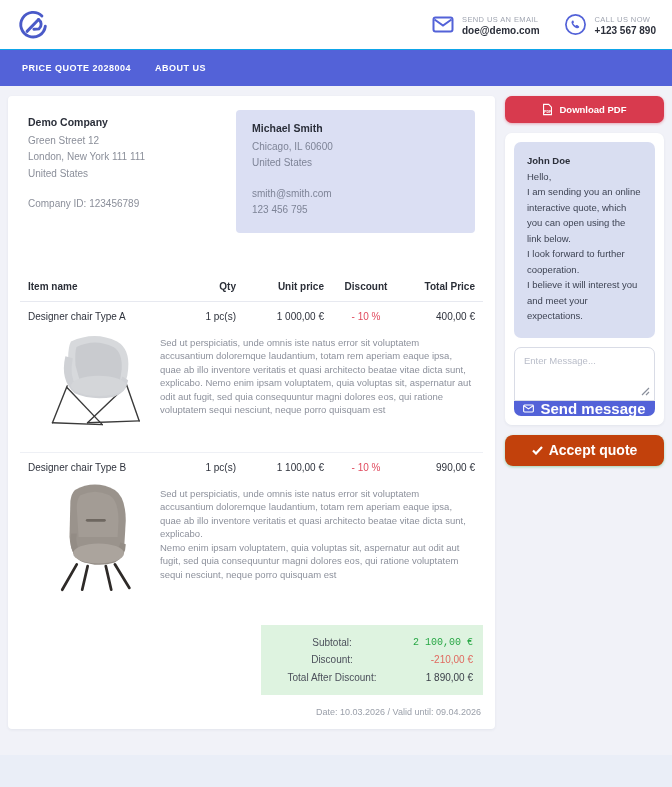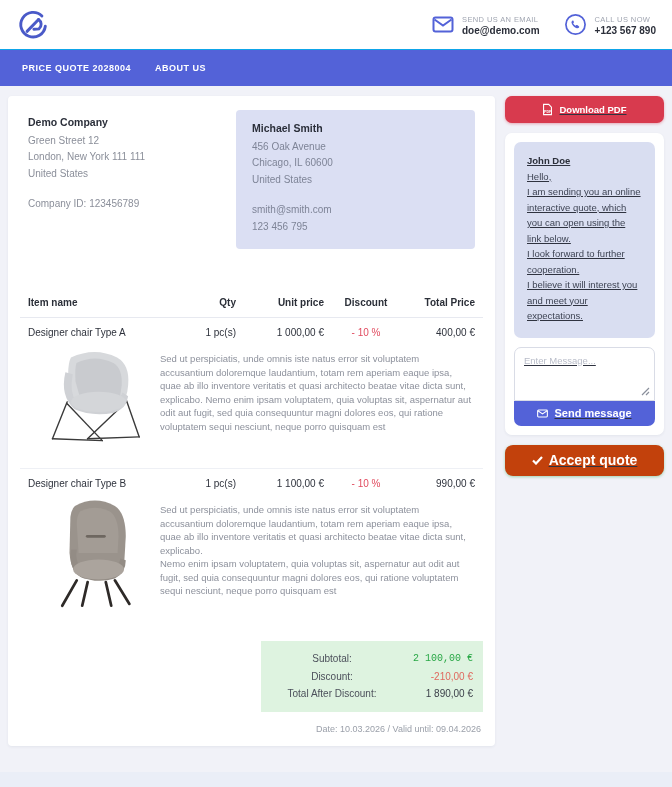--- a/index.html
+++ b/index.html
@@ -56,42 +56,42 @@
   
   .totals-wrap { display:flex; justify-content:flex-end; margin-top:16px; padding-right:0; }
   .totals-box { background:#def3e0; width:222px; padding:9px 10px 9px 12px; font-size:10px; }
   .trow { display:flex; line-height:17.5px; }
   .tlabel { flex:1; text-align:center; color:#4c505b; padding-right:10px; }
   .tvalue { flex:0 0 72px; text-align:right; color:#3a3e48; }
   .tvalue.green { color:#28a745;font-family:Liberation Mono, monospace; }
   .tvalue.red { color:#e0695f; }
   .date-line { text-align:right; font-size:9px; color:#9ba0aa; margin:12px 2px 0; }
   
-  .sidebar { flex:1; display:flex; flex-direction:column; gap:10px;text-decoration:underline; }
+  .sidebar { flex:1; display:flex; flex-direction:column; gap:10px; }
   .btn { border:none; cursor:pointer; font-family:inherit; display:flex; align-items:center; justify-content:center; gap:6px; }
   .btn-pdf {
     background:#d83a4e; color:#fff; height:27px; border-radius:7px;
     font-size:9.5px; font-weight:bold; width:100%;
     box-shadow:0 1px 3px rgba(216,58,78,.4);
   }
   .message-card { background:#ffffff; border-radius:7px; padding:9px; box-shadow:0 1px 3px rgba(40,50,90,.07); }
   .message-bubble {
     background:#d9def1; border-radius:7px; padding:11px 13px 14px;
     font-size:9.5px; line-height:15.5px; color:#3e4454;
   }
   .message-sender { font-weight:bold; color:#2b2f3a; }
   .textarea-wrap { position:relative; margin-top:9px; }
   .textarea-wrap textarea {
     width:100%; height:54px; resize:none; border:1px solid #d9dce6;
     border-radius:7px 7px 0 0; padding:7px 9px; font-family:inherit;
     font-size:9.5px; color:#3e4454; outline:none; display:block;
   }
   .textarea-wrap textarea::placeholder { color:#b9bdc9; }
   .resize-handle { position:absolute; right:5px; bottom:5px; }
-  .btn-send { background:#5362d8; color:#fff; height:25px; width:100%; border-radius:0 0 7px 7px; font-size:11px; font-weight:bold; }
+  .btn-send { background:#5362d8; color:#fff; height:15px; width:100%; border-radius:0 0 7px 7px; font-size:15px; font-weight:bold; }
   .btn-accept {
     background:#c2410c; color:#fff; height:31px; width:100%; border-radius:8px;
     font-size:14px; font-weight:bold; box-shadow:0 1px 3px rgba(40,167,69,.4);
   }
   
   .footer { background:#eaeef7; padding:24px 26px 20px; margin-top:10px; min-height:138px; }
 </style>
 </head>
 <body>
 
@@ -142,21 +142,20 @@
       <div class="seller">
         <div class="party-name">Demo Company</div>
         <div>Green Street 12</div>
         <div>London, New York 111 111</div>
         <div>United States</div>
         <div class="party-gap"></div>
         <div>Company ID: 123456789</div>
       </div>
       <div class="customer-box">
         <div class="party-name">Michael Smith</div>
-        <div>456 Oak Avenue</div>
         <div>Chicago, IL 60600</div>
         <div>United States</div>
         <div style="height:14px;"></div>
         <div>smith@smith.com</div>
         <div>123 456 795</div>
       </div>
     </div>
 
     <div>
       <div class="thead">

